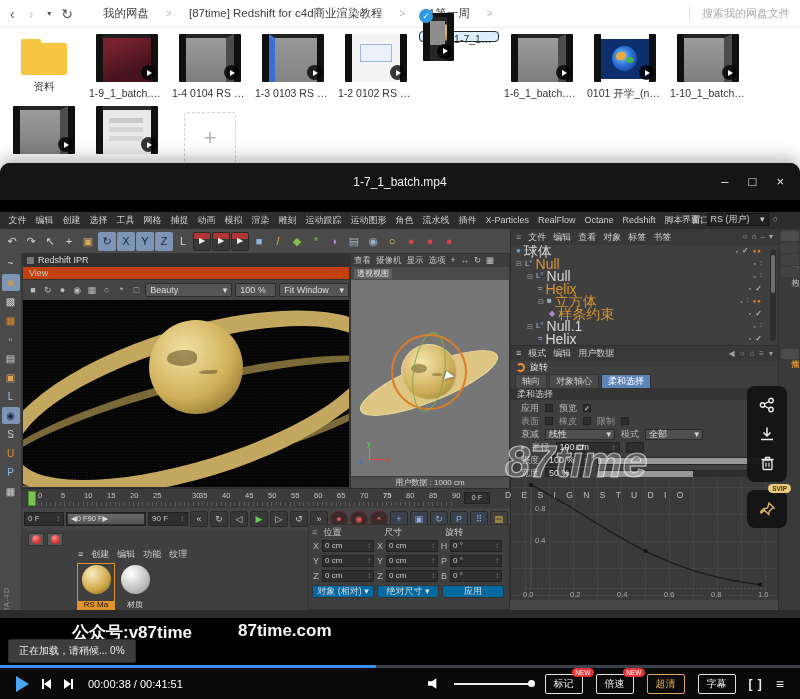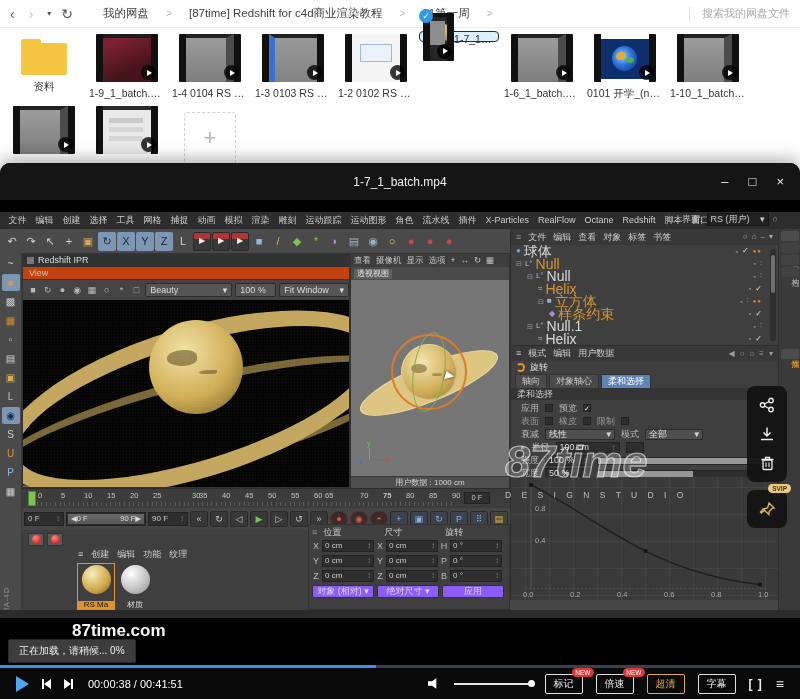--- a/index.html
+++ b/index.html
@@ -153,21 +153,21 @@
 .rtab.gap{margin-top:70px}
 
 .ruler{position:absolute;left:22px;top:276px;width:488px;height:20px;background:#3c3c3c;border-top:1px solid #2c2c2c}
 .ruler:before{content:"";position:absolute;left:10px;right:56px;bottom:2px;height:4px;background:repeating-linear-gradient(90deg,#5a5a5a 0 1px,transparent 1px 4.6px)}
 .tick{position:absolute;top:3px;font-size:7.5px;color:#c5c5c5}
 .playhead{position:absolute;left:6px;top:2px;width:8px;height:15px;background:#7cc351;border:1px solid #4e8a33}
 .framebox{position:absolute;left:442px;top:3px;width:26px;height:12px;background:#2e2e2e;border:1px solid #222;color:#ccc;font-size:7.5px;display:flex;align-items:center;justify-content:center}
 .transport{position:absolute;left:22px;top:296px;width:488px;height:22px;background:#454545;display:flex;align-items:center;gap:2px;padding:0 2px}
 .spin{width:48px;height:14px;background:#2e2e2e;border:1px solid #222;color:#ccc;display:flex;align-items:center;justify-content:space-between;padding:0 3px;font-size:8px}
 .range{width:100px;height:14px;background:#2e2e2e;border:1px solid #222;position:relative}
-.range .trk{position:absolute;inset:1px;background:linear-gradient(#6a6a6a,#555);display:flex;justify-content:space-between;align-items:center;padding:0 3px;color:#ddd;font-size:7.5px}
+.range .trk{position:absolute;inset:1px;background:linear-gradient(#6a6a6a,#555);display:flex;align-items:center;padding:0 3px;color:#ddd;font-size:7.5px}
 .tbtn{width:18px;height:16px;background:#383838;border:1px solid #2a2a2a;color:#ccc;display:flex;align-items:center;justify-content:center;font-size:9px;border-radius:2px;cursor:pointer}
 .tbtn.green{color:#5fd44a}
 .tbtn.red{color:#e05555;background:#3a2a2a;border-color:#582c2c;border-radius:8px}
 .tbtn.blue{color:#8ab1e0;background:#3c424c}
 .tbtn.yellow{color:#e0c050;background:#44403a}
 
 .lowerleft{position:absolute;left:22px;top:318px;width:286px;height:80px;background:#3f3f3f}
 .recrow{position:absolute;left:6px;top:3px;display:flex;gap:3px}
 .recbox{width:16px;height:13px;background:#5a5a5a;border:1px solid #333;display:flex;align-items:center;justify-content:center}
 .recbox i{width:9px;height:9px;border-radius:50%;background:radial-gradient(circle at 35% 30%,#ff8a8a,#d42a2a 70%)}
@@ -183,21 +183,21 @@
 .mlabel.hl{background:#e0932c;color:#181204}
 
 .coords{position:absolute;left:308px;top:312px;width:202px;height:86px;background:#3f3f3f;border:1px solid #333;padding:2px 3px}
 .chead{display:flex;color:#cfcfcf;margin:1px 0 3px;gap:0}
 .chead .burger{width:12px;color:#999}
 .chead span.h{width:64px}
 .crow{display:flex;align-items:center;gap:2px;margin-bottom:3px}
 .crow .lb{width:8px;color:#bbb;text-align:center}
 .crow .vbox{width:52px;height:12px;background:#2e2e2e;border:1px solid #232323;color:#ccc;display:flex;align-items:center;justify-content:space-between;padding:0 2px;font-size:8px}
 .cbot{display:flex;gap:3px;margin-top:2px}
-.cbtn{width:62px;height:13px;background:#8b5cf6;border:1px solid #333;border-radius:2px;color:#ddd;display:flex;align-items:center;justify-content:center;cursor:pointer}
+.cbtn{width:62px;height:13px;background:#0369a1;border:1px solid #333;border-radius:2px;color:#ddd;display:flex;align-items:center;justify-content:center;cursor:pointer}
 .c4dbottom{position:absolute;left:0;top:398px;width:800px;height:8px;background:#2b2b2b}
 
 .wm-mid{position:absolute;left:505px;top:236px;pointer-events:none}
 .wm-mid .brand{font-size:45px;font-style:italic;font-weight:bold;color:rgba(255,255,255,.18);-webkit-text-stroke:1.2px rgba(255,255,255,.6)}
 .wm-mid .sub{margin-top:2px;font-size:8.5px;letter-spacing:4px;color:rgba(255,255,255,.65)}
 .wm-bot{position:absolute;left:72px;top:421px;display:flex;gap:46px;font-size:17px;font-weight:bold;color:#f5f5f5}
 .fab{position:absolute;right:13px;background:rgba(18,18,18,.93);border-radius:8px;display:flex;flex-direction:column;align-items:center;justify-content:center;color:#eee}
 .fab1{top:186px;width:40px;height:96px;gap:13px}
 .fab2{top:290px;width:40px;height:38px}
 .svip{position:absolute;top:-6px;right:-4px;background:#eacc7e;color:#45320c;font-size:6.5px;font-weight:bold;padding:1px 4px;border-radius:6px}
@@ -725,21 +725,21 @@
           <span class="tick" style="left: 85px;">15</span>
           <span class="tick" style="left: 108px;">20</span>
           <span class="tick" style="left: 131px;">25</span>
           <span class="tick" style="left: 170px;">30</span>
           <span class="tick" style="left: 177px;">35</span>
           <span class="tick" style="left: 200px;">40</span>
           <span class="tick" style="left: 223px;">45</span>
           <span class="tick" style="left: 246px;">50</span>
           <span class="tick" style="left: 269px;">55</span>
           <span class="tick" style="left: 292px;">60</span>
-          <span class="tick" style="left: 303px;">65</span>
+          <span class="tick" style="left: 315px;">65</span>
           <span class="tick" style="left: 338px;">70</span>
           <span class="tick" style="left: 361px; font-weight: bold;">75</span>
           <span class="tick" style="left: 384px;">80</span>
           <span class="tick" style="left: 407px;">85</span>
           <span class="tick" style="left: 430px;">90</span>
         </div>
       <div class="transport">
         <div class="spin">
             <span>0 F</span>
             <span class="ud">↕</span>
@@ -873,20 +873,21 @@
         </div>
       </div>
       <div class="c4dbottom"></div>
     </div>
 
     <div class="wm-mid">
       <div class="brand">87time</div>
       <div class="sub">D E S I G N   S T U D I O</div>
     </div>
     <div class="wm-bot">
+      <span>公众号:v87time</span>
       <span>87time.com</span>
     </div>
 
     <div class="fab fab1">
       <svg width="16" height="16" viewBox="0 0 16 16">
           <circle cx="12" cy="3.5" r="2.2" fill="none" stroke="#eee" stroke-width="1.4"></circle>
           <circle cx="3.5" cy="8" r="2.2" fill="none" stroke="#eee" stroke-width="1.4"></circle>
           <circle cx="12" cy="12.5" r="2.2" fill="none" stroke="#eee" stroke-width="1.4"></circle>
           <line x1="5.5" y1="7" x2="10" y2="4.5" stroke="#eee" stroke-width="1.3"></line>
           <line x1="5.5" y1="9" x2="10" y2="11.5" stroke="#eee" stroke-width="1.3"></line>

